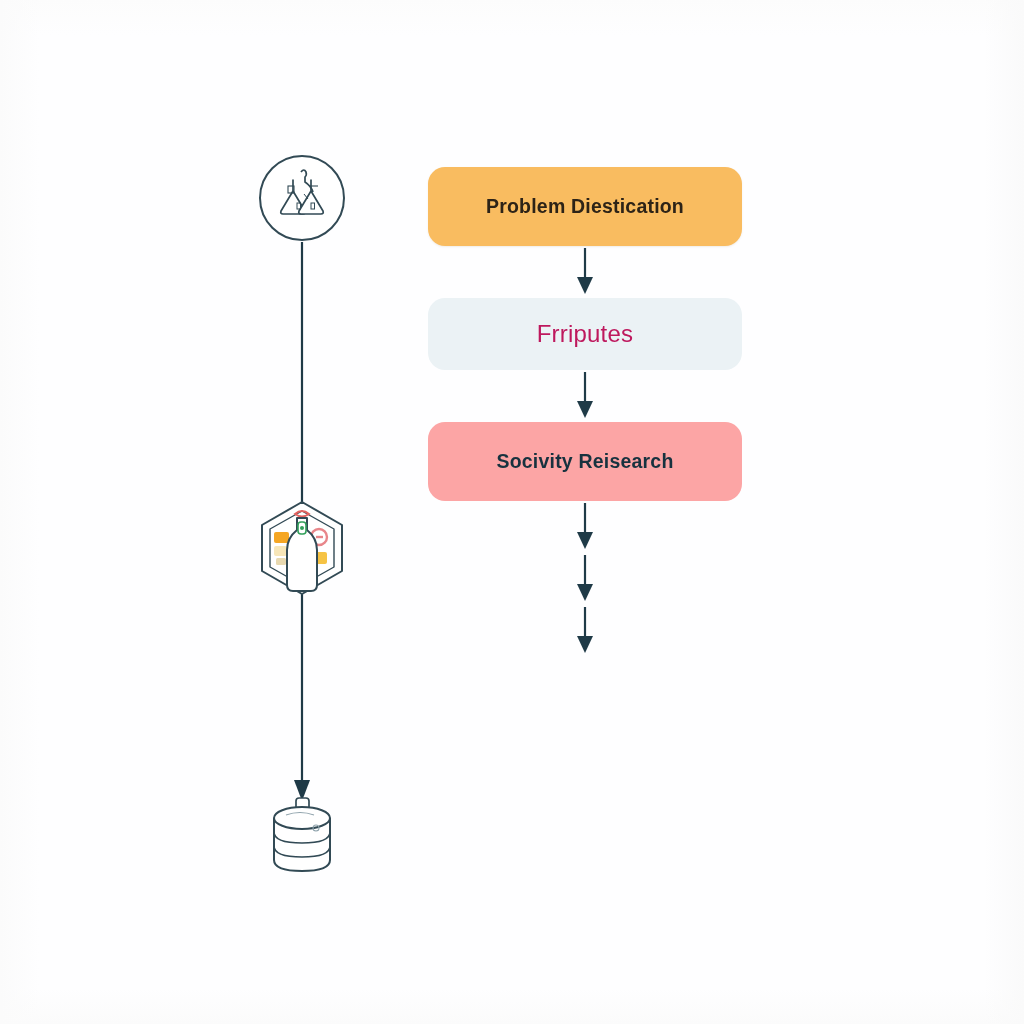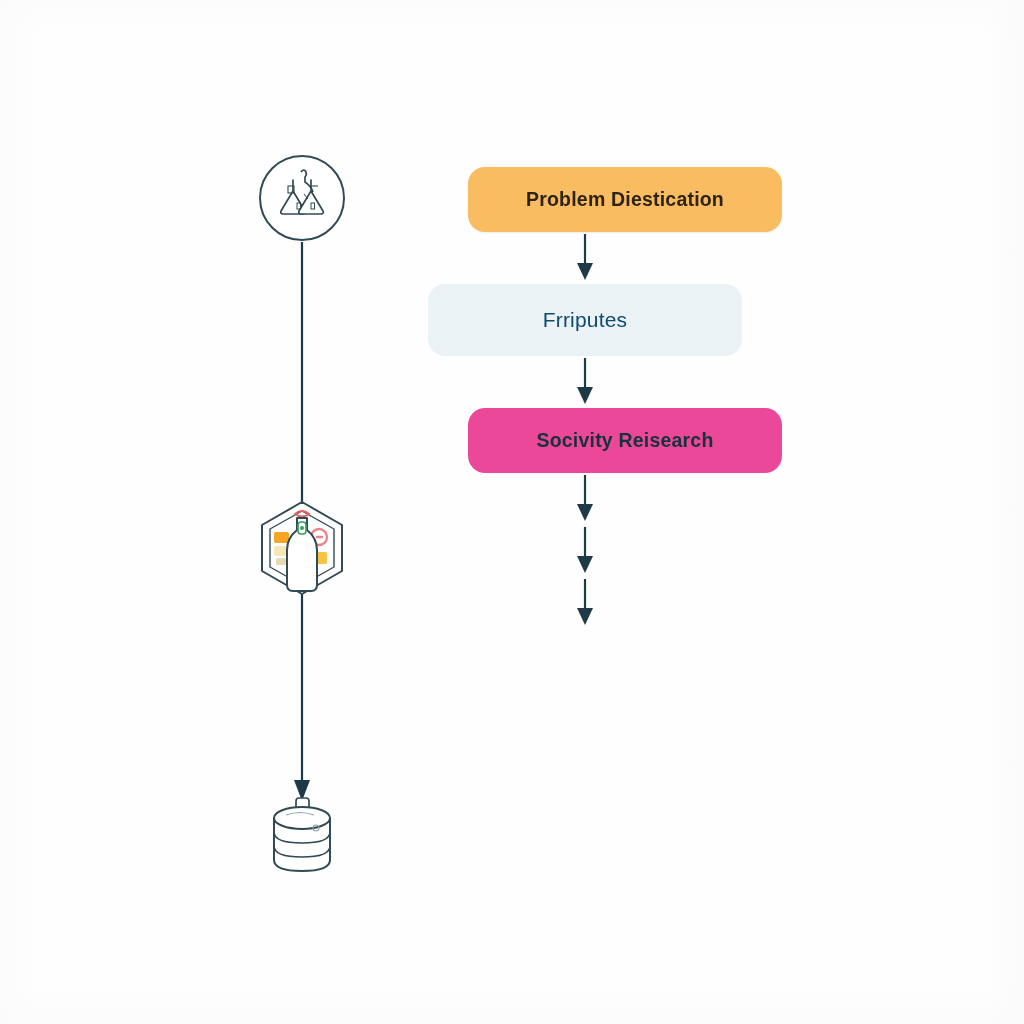--- a/index.html
+++ b/index.html
@@ -64,43 +64,43 @@
     box-sizing: border-box;
     border-radius: 17px;
     display: flex;
     align-items: center;
     justify-content: center;
     text-align: center;
     padding: 0 16px;
     letter-spacing: 0.2px;
   }
 
-  .step-box.tall  { height: 65px; margin-left: 40px; }
+  .step-box.tall  { height: 79px; }
   .step-box.std   { height: 72px; }
 
   .step-box.accent {
     background: #f9bc60;
     color: #2d2317;
     font-weight: bold;
     font-size: 19.5px;
     box-shadow: 0 1px 2px rgba(120,90,30,0.10);
   }
 
   .step-box.muted-strong {
-    background: #ec4899;
+    background: #fca5a5;
     color: #17323f;
     font-weight: bold;
     font-size: 19.5px;
   }
 
   .step-box.muted {
     background: #ebf2f5;
-    color: #0c4a6e;
+    color: #be185d;
     font-weight: normal;
-    font-size: 21px;
+    font-size: 24px;
   }
 
   
   .connector {
     width: 314px;
     height: 52px;
     position: relative;
   }
   .connector svg {
     position: absolute;

